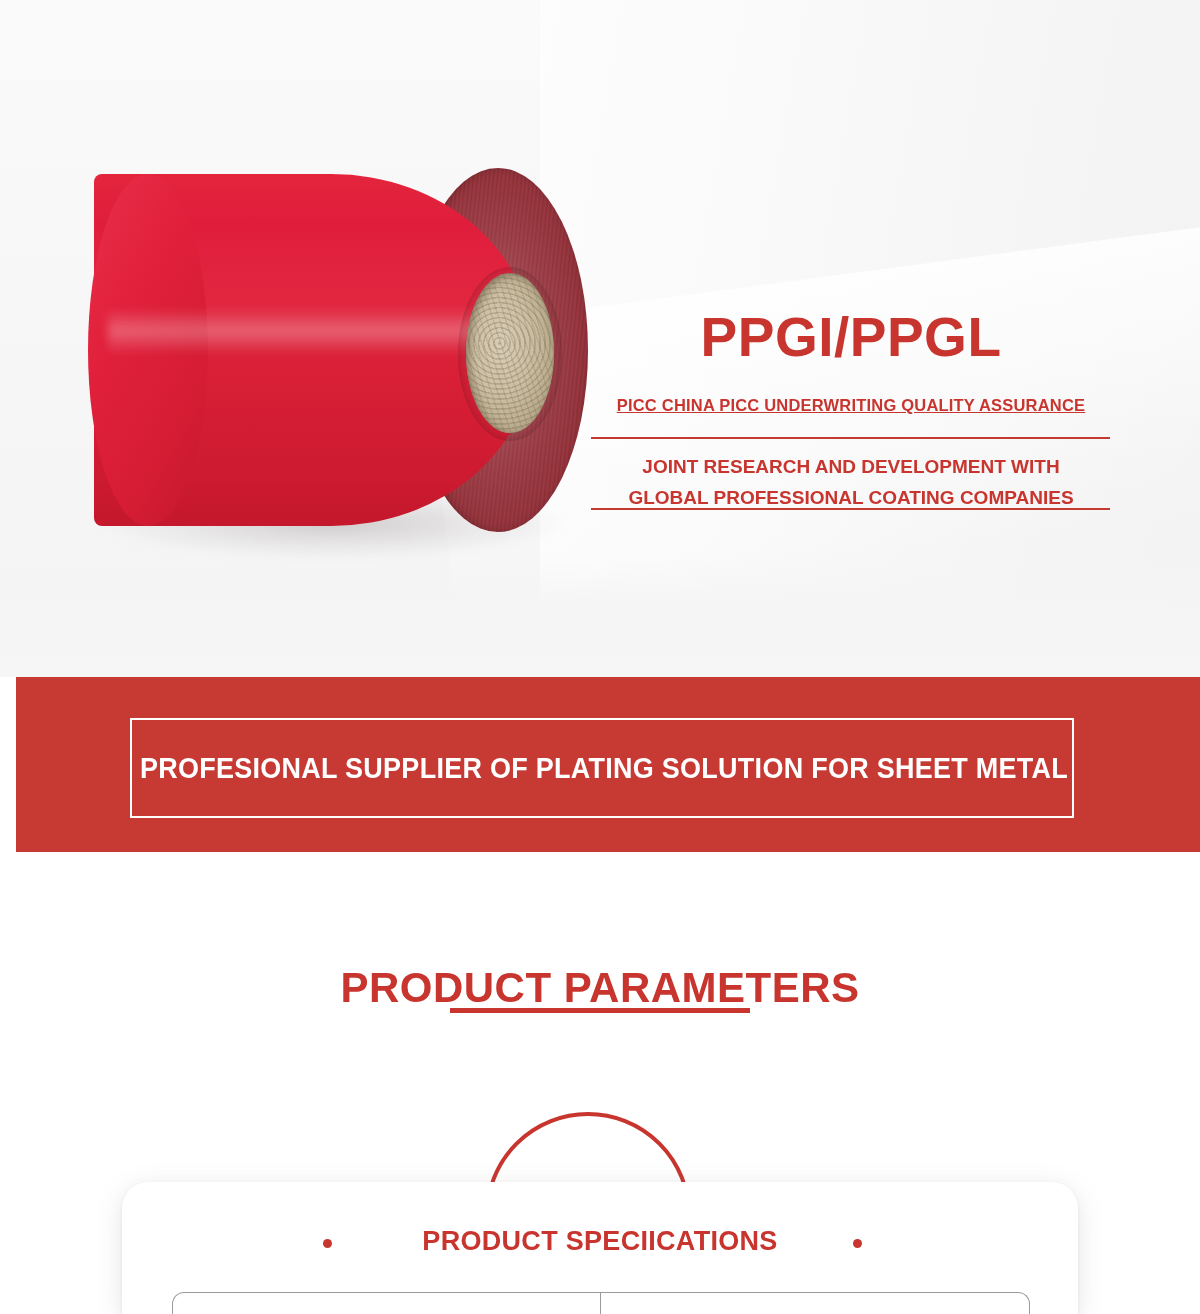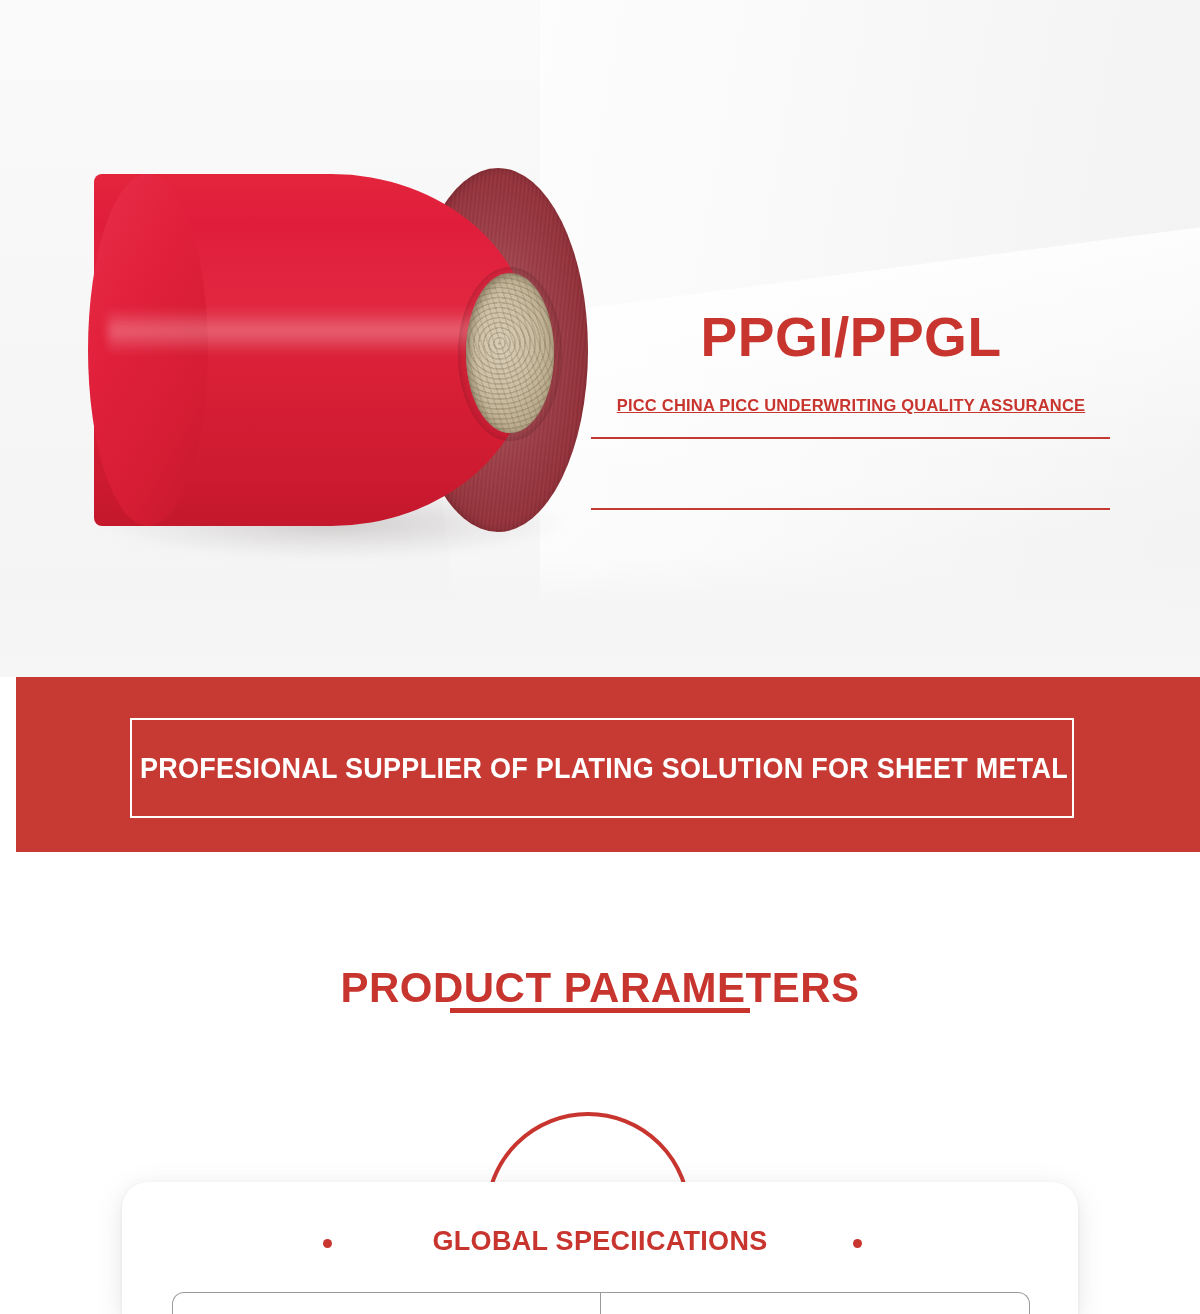--- a/index.html
+++ b/index.html
@@ -118,34 +118,38 @@
       <div class="coil-sheen"></div>
       <div class="coil-hole">
         <div class="coil-hole-tex"></div>
       </div>
       <div class="coil-hole-rim"></div>
     </div>
 
     <h1 class="hero-title">PPGI/PPGL</h1>
     <div class="hero-picc">PICC   CHINA PICC UNDERWRITING QUALITY ASSURANCE</div>
     <div class="rule-top"></div>
+    <div class="hero-sub">
+      <div>JOINT RESEARCH AND DEVELOPMENT WITH</div>
+      <div>GLOBAL PROFESSIONAL COATING COMPANIES</div>
+    </div>
     <div class="rule-bot"></div>
   </section>
 
   <section class="banner">
     <div class="banner-box">
       <div class="banner-text">PROFESIONAL SUPPLIER OF PLATING SOLUTION FOR SHEET METAL</div>
     </div>
   </section>
 
   <h2 class="pp-title">PRODUCT PARAMETERS</h2>
   <div class="pp-underline"></div>
 
   <div class="arc"></div>
   <div class="card">
-    <div class="card-title">GLOBAL SPECIICATIONS</div>
+    <div class="card-title">PRODUCT SPECIICATIONS</div>
   </div>
   <span class="dot dot-left"></span>
   <span class="dot dot-right"></span>
   <div class="spec-table"></div>
   <div class="spec-divider"></div>
 
 </div>
 
 </body></html>

